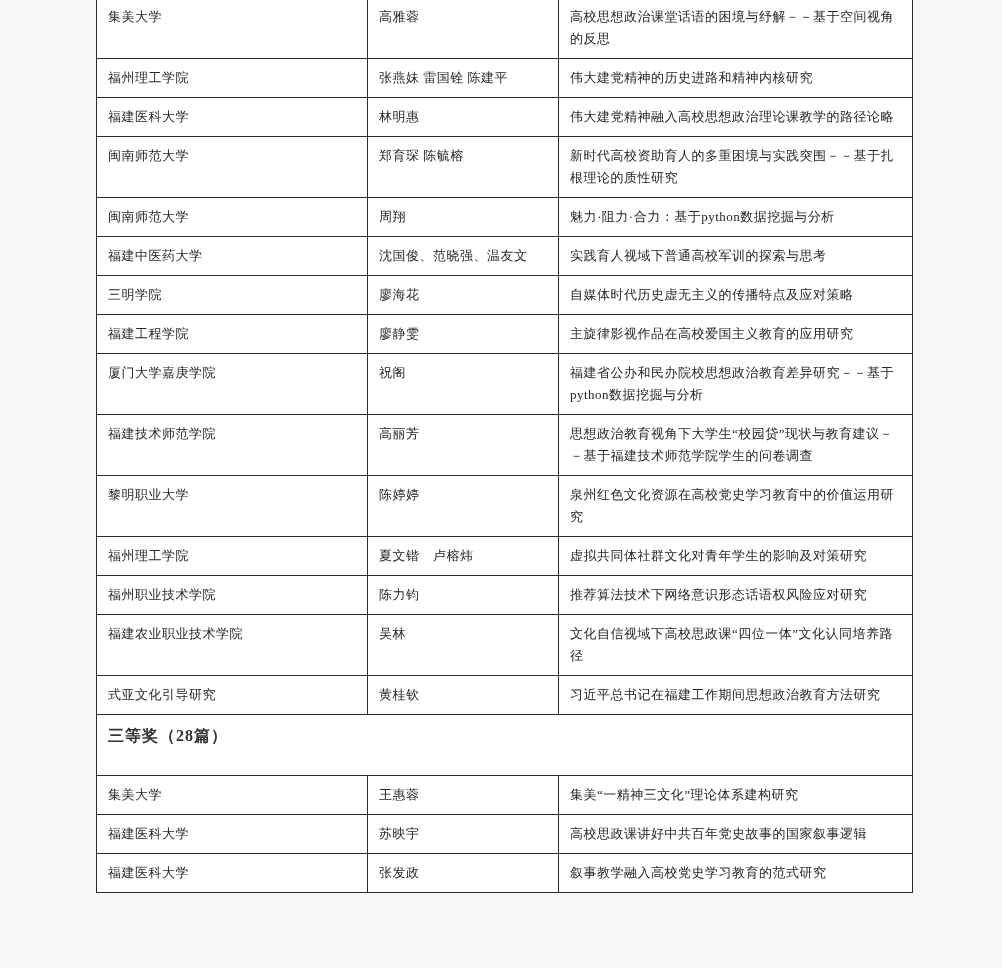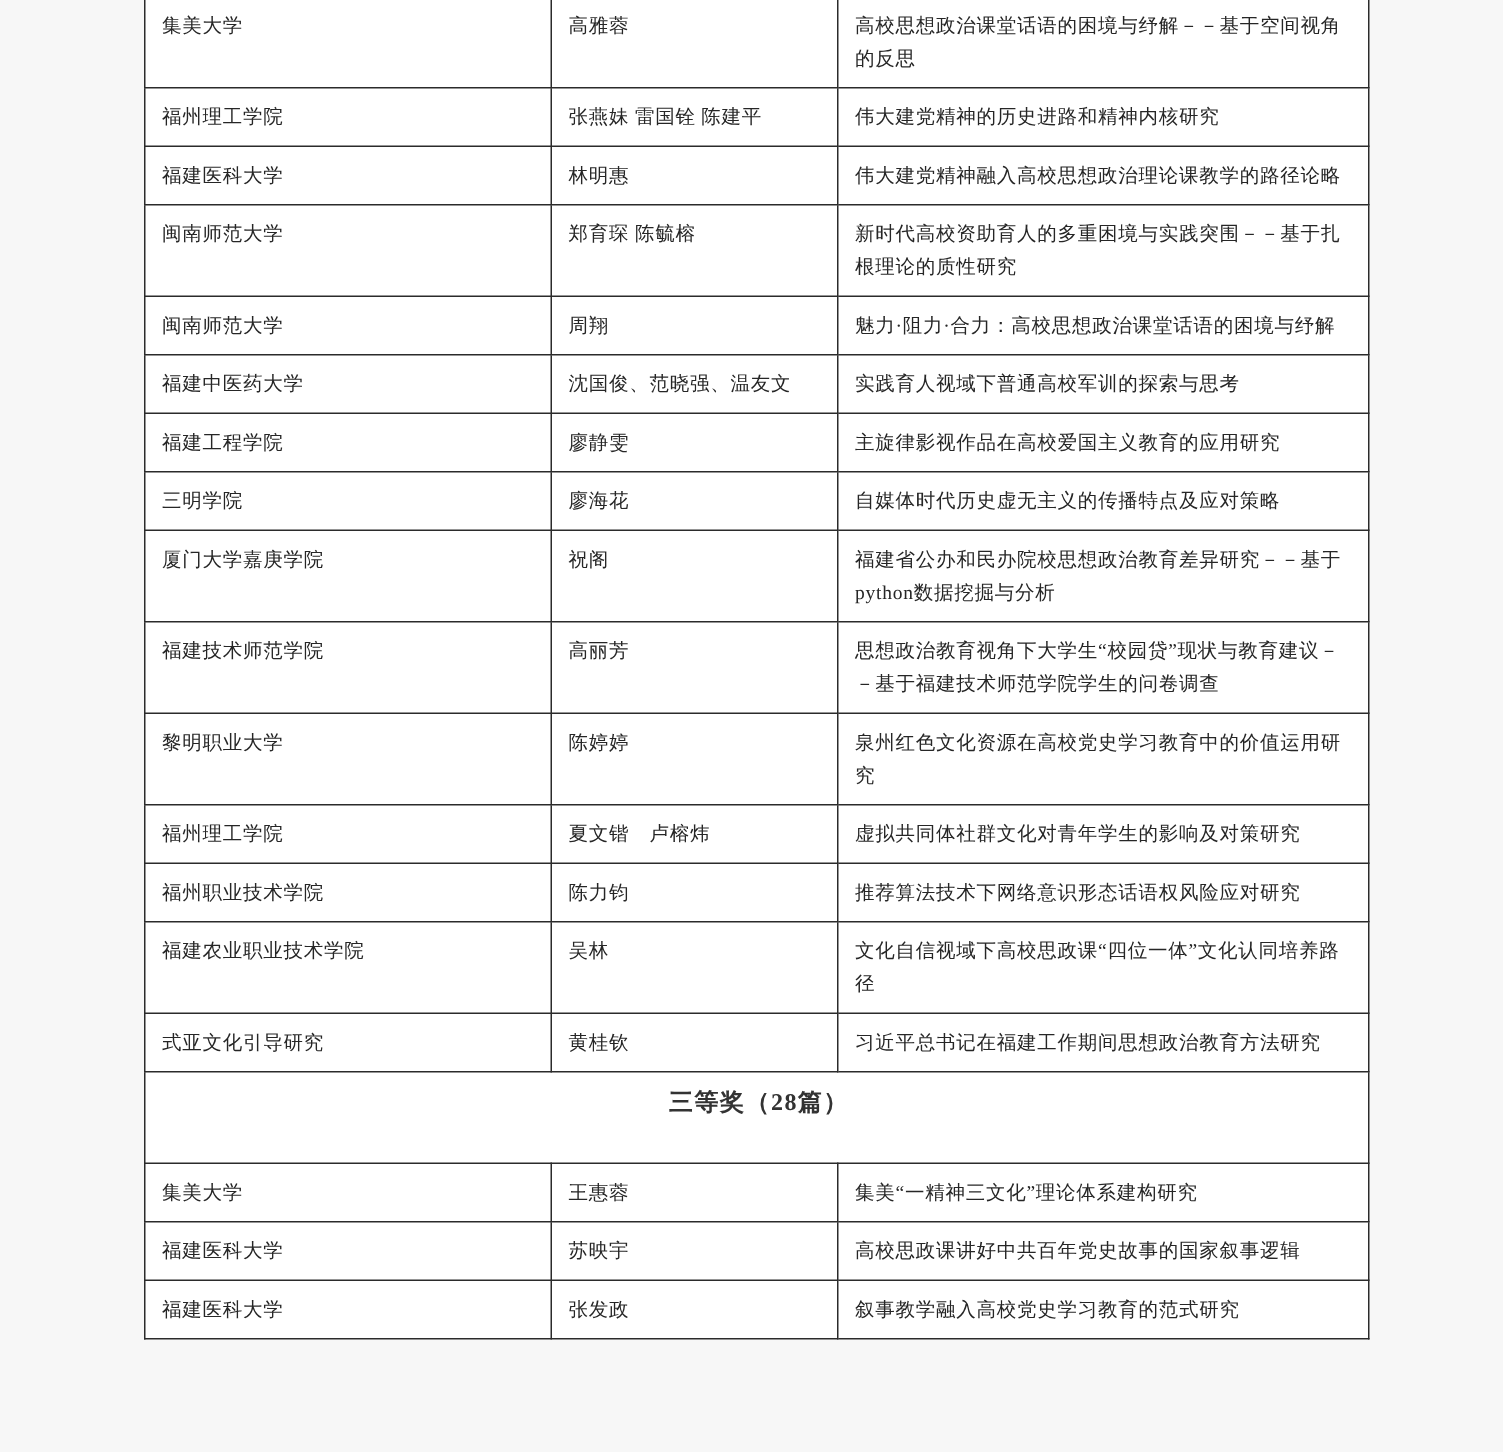--- a/index.html
+++ b/index.html
@@ -50,21 +50,20 @@
   td.section-cell {
     border: 1px solid var(--border-color);
     vertical-align: top;
     padding: 12px 8px 31px 11px;
     font-size: 16px;
     font-weight: bold;
     line-height: 17px;
     color: var(--header-color);
     letter-spacing: 1px;
     background: var(--table-bg);
-    text-align: center;
   }
 </style>
 </head>
 <body>
 
 <div class="page">
   <table class="awards-table">
     <colgroup>
       <col class="col-school">
       <col class="col-authors">
@@ -87,36 +86,36 @@
           <td class="cell cell-title">伟大建党精神融入高校思想政治理论课教学的路径论略</td>
         </tr>
         <tr>
           <td class="cell cell-school">闽南师范大学</td>
           <td class="cell cell-authors">郑育琛 陈毓榕</td>
           <td class="cell cell-title">新时代高校资助育人的多重困境与实践突围－－基于扎根理论的质性研究</td>
         </tr>
         <tr>
           <td class="cell cell-school">闽南师范大学</td>
           <td class="cell cell-authors">周翔</td>
-          <td class="cell cell-title">魅力·阻力·合力：高校思想政治课堂话语的困境与纾解</td>
+          <td class="cell cell-title">魅力·阻力·合力：基于python数据挖掘与分析</td>
         </tr>
         <tr>
           <td class="cell cell-school">福建中医药大学</td>
           <td class="cell cell-authors">沈国俊、范晓强、温友文</td>
           <td class="cell cell-title">实践育人视域下普通高校军训的探索与思考</td>
         </tr>
         <tr>
+          <td class="cell cell-school">三明学院</td>
+          <td class="cell cell-authors">廖海花</td>
+          <td class="cell cell-title">自媒体时代历史虚无主义的传播特点及应对策略</td>
+        </tr>
+        <tr>
           <td class="cell cell-school">福建工程学院</td>
           <td class="cell cell-authors">廖静雯</td>
           <td class="cell cell-title">主旋律影视作品在高校爱国主义教育的应用研究</td>
-        </tr>
-        <tr>
-          <td class="cell cell-school">三明学院</td>
-          <td class="cell cell-authors">廖海花</td>
-          <td class="cell cell-title">自媒体时代历史虚无主义的传播特点及应对策略</td>
         </tr>
         <tr>
           <td class="cell cell-school">厦门大学嘉庚学院</td>
           <td class="cell cell-authors">祝阁</td>
           <td class="cell cell-title">福建省公办和民办院校思想政治教育差异研究－－基于python数据挖掘与分析</td>
         </tr>
         <tr>
           <td class="cell cell-school">福建技术师范学院</td>
           <td class="cell cell-authors">高丽芳</td>
           <td class="cell cell-title">思想政治教育视角下大学生“校园贷”现状与教育建议－－基于福建技术师范学院学生的问卷调查</td>

